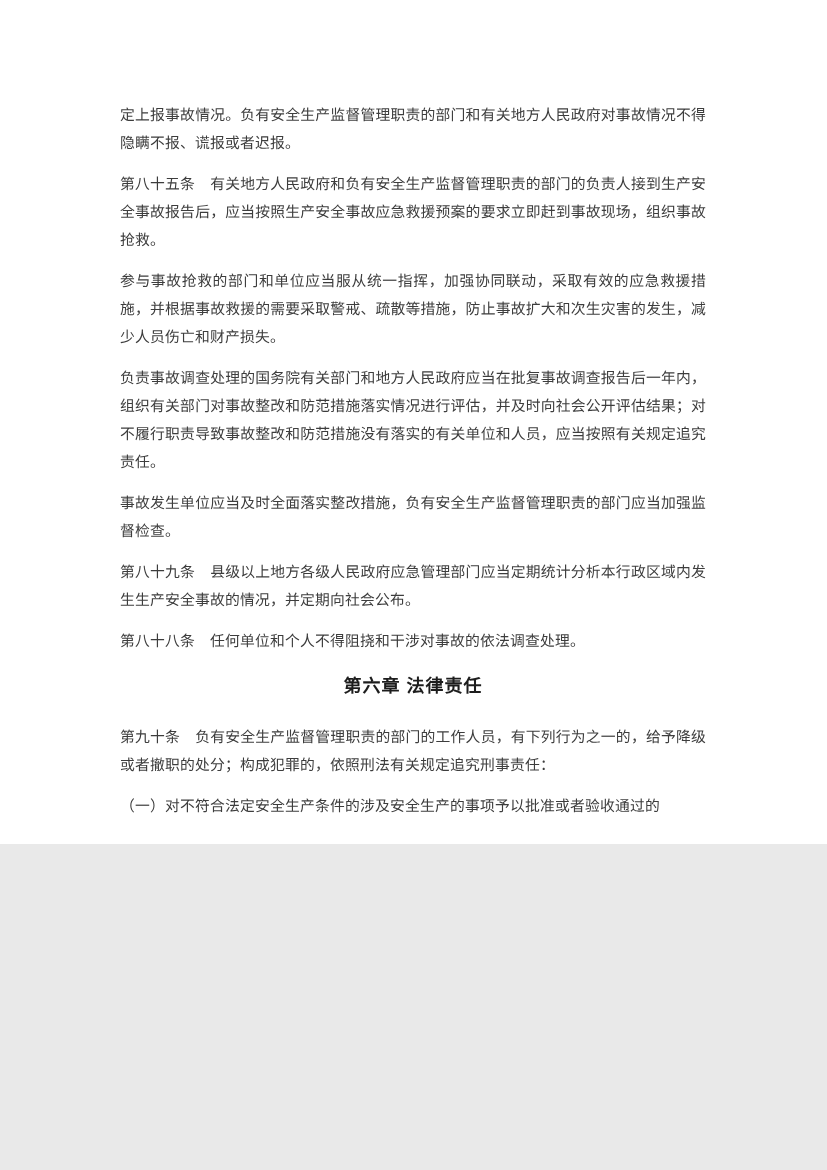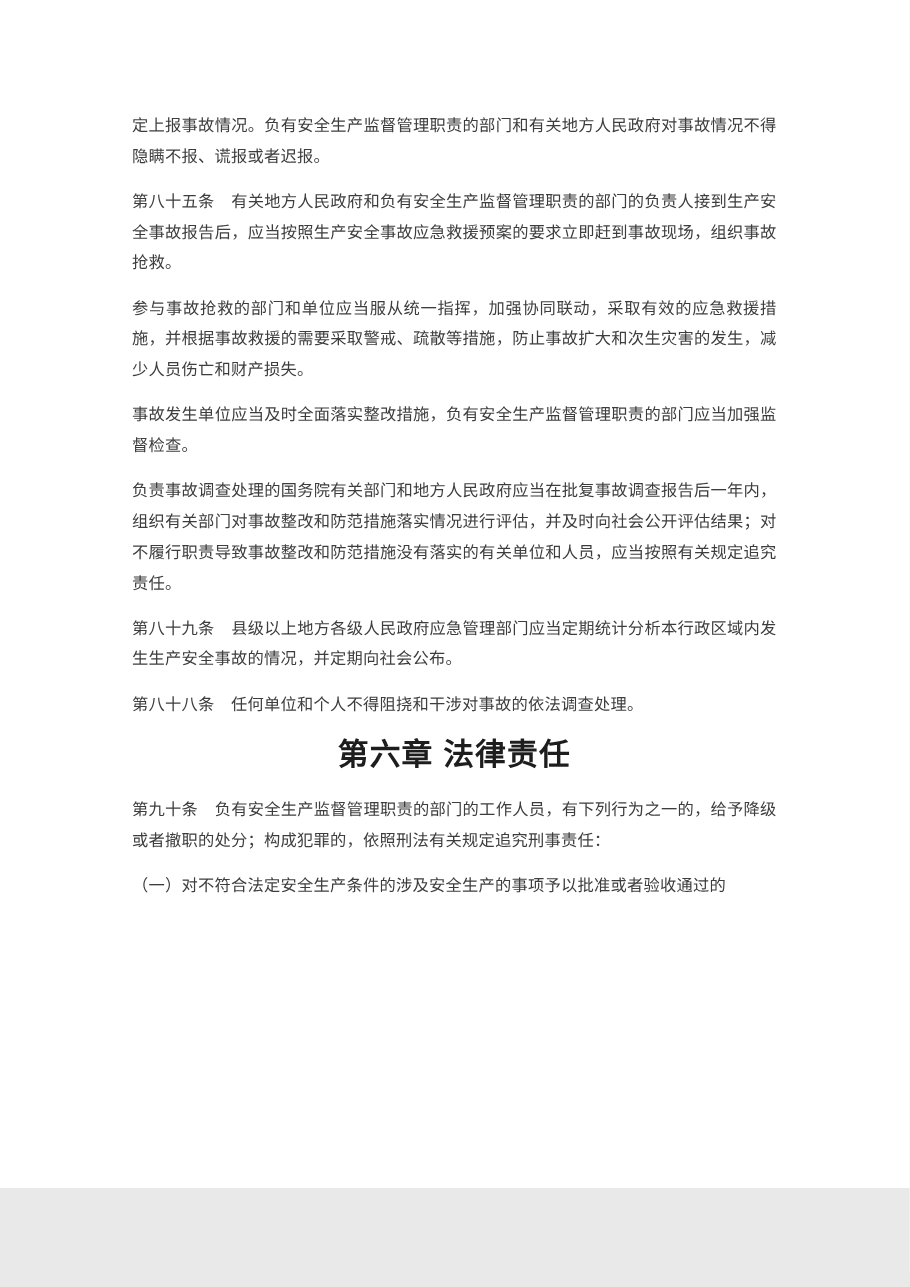--- a/index.html
+++ b/index.html
@@ -1,20 +1,20 @@
 <!DOCTYPE html>
 <html lang="zh-CN"><head>
 <meta charset="utf-8">
 <style>
   html, body { margin: 0; padding: 0; }
   body { background: #e9e9e9; }
   .page {
     position: relative;
     width: 827px;
-    height: 1080px;
+    height: 844px;
     margin: 0 auto;
     background: #ffffff;
     overflow: hidden;
     font-family: "Liberation Serif", "DejaVu Serif", serif;
     color: #3d3d3d;
     box-sizing: border-box;
   }
   .content {
     position: absolute;
     top: 101px;
@@ -26,21 +26,21 @@
     line-height: 28px;
     text-align: justify;
     text-align-last: left;
     letter-spacing: 0.2px;
     margin: 0 0 13px 0;
     word-break: break-all;
   }
   .chapter-heading {
     font-family: "Liberation Sans", "DejaVu Sans", sans-serif;
     font-weight: 700;
-    font-size: 28px;
+    font-size: 18px;
     line-height: 34px;
     text-align: center;
     color: #1d1d1d;
     margin: 14px 0 20px 0;
     letter-spacing: 1px;
   }
   .footer {
     position: absolute;
     top: 1076px;
     left: 0;
@@ -60,22 +60,22 @@
   }
 </style>
 </head>
 <body>
 
 <div class="page" style="background: rgb(255, 255, 255); color: rgb(61, 61, 61);">
   <div class="content">
     <p class="para">定上报事故情况。负有安全生产监督管理职责的部门和有关地方人民政府对事故情况不得隐瞒不报、谎报或者迟报。</p>
     <p class="para">第八十五条　有关地方人民政府和负有安全生产监督管理职责的部门的负责人接到生产安全事故报告后，应当按照生产安全事故应急救援预案的要求立即赶到事故现场，组织事故抢救。</p>
     <p class="para">参与事故抢救的部门和单位应当服从统一指挥，加强协同联动，采取有效的应急救援措施，并根据事故救援的需要采取警戒、疏散等措施，防止事故扩大和次生灾害的发生，减少人员伤亡和财产损失。</p>
+    <p class="para">负责事故调查处理的国务院有关部门和地方人民政府应当在批复事故调查报告后一年内，组织有关部门对事故整改和防范措施落实情况进行评估，并及时向社会公开评估结果；对不履行职责导致事故整改和防范措施没有落实的有关单位和人员，应当按照有关规定追究责任。</p>
     <p class="para">事故发生单位应当及时全面落实整改措施，负有安全生产监督管理职责的部门应当加强监督检查。</p>
-    <p class="para">负责事故调查处理的国务院有关部门和地方人民政府应当在批复事故调查报告后一年内，组织有关部门对事故整改和防范措施落实情况进行评估，并及时向社会公开评估结果；对不履行职责导致事故整改和防范措施没有落实的有关单位和人员，应当按照有关规定追究责任。</p>
     <p class="para">第八十九条　县级以上地方各级人民政府应急管理部门应当定期统计分析本行政区域内发生生产安全事故的情况，并定期向社会公布。</p>
     <p class="para">第八十八条　任何单位和个人不得阻挠和干涉对事故的依法调查处理。</p>
 
     <h2 class="chapter-heading">第六章 法律责任</h2>
 
     <p class="para">第九十条　负有安全生产监督管理职责的部门的工作人员，有下列行为之一的，给予降级或者撤职的处分；构成犯罪的，依照刑法有关规定追究刑事责任：</p>
     <p class="para">（一）对不符合法定安全生产条件的涉及安全生产的事项予以批准或者验收通过的</p>
   </div>
 
   <div class="footer">

